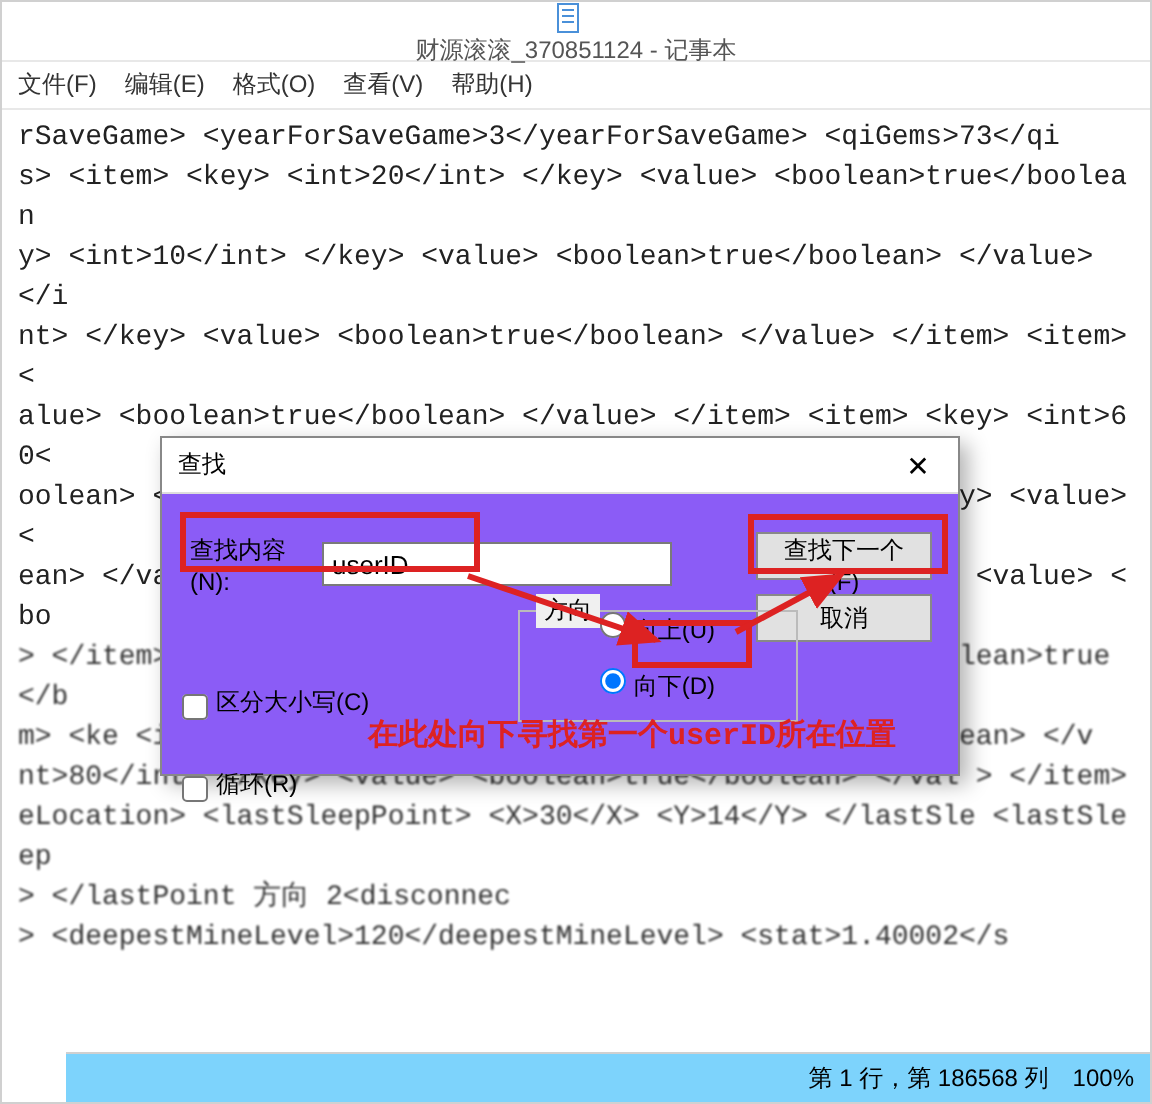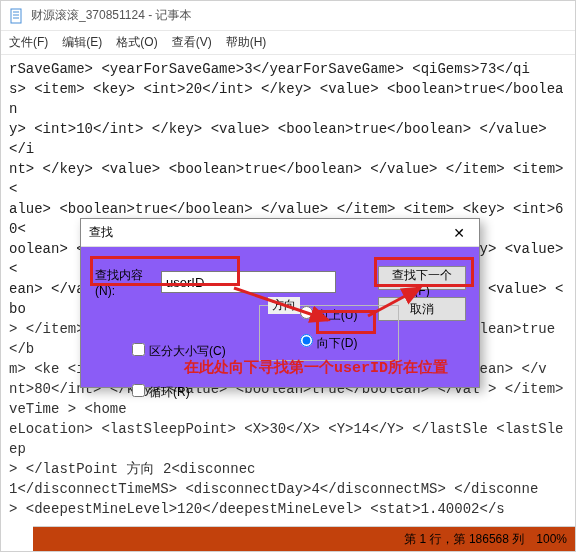--- a/index.html
+++ b/index.html
@@ -18,20 +18,21 @@
     display: flex;
     flex-direction: column;
   }
   .titlebar {
     height: 30px;
     background: #fff;
     display: flex;
     align-items: center;
     padding: 0 8px;
     border-bottom: 1px solid #e8e8e8;
+    flex-direction: column;
   }
   .titlebar-icon {
     width: 16px; height: 16px;
     margin-right: 6px;
     display: flex; align-items:center; justify-content:center;
   }
   .titlebar-text { font-size: 12px; color: #555; }
   .menubar {
     height: 24px;
     display: flex;
@@ -55,21 +56,21 @@
     position: relative;
     background: #fff;
   }
   .dim {
     filter: blur(0.4px);
     opacity: 0.92;
   }
   .statusbar {
     height: 24px;
     border-top: 1px solid #d0d0d0;
-    background: #c2410c;
+    background: #7dd3fc;
     display: flex;
     align-items: center;
     justify-content: flex-end;
     padding: 12px 8px;
     font-size: 12px;
     gap: 12px;
     margin-left: 32px;
   }
 
   
@@ -154,21 +155,21 @@
     flex-direction:column;
   }
   .radio-down-wrap{
     padding:2px 4px;
   }
   .checks{
     position:absolute; left:10px; top:96px;
     display:flex; flex-direction:column; gap:24px;
     font-size:12px;
   }
-  .checks label{display:flex;align-items:flex-start;gap:4px;margin-left:41px;}
+  .checks label{display:flex;align-items:flex-end;gap:4px;}
 
   
   .redbox {
     position:absolute;
     border:3px solid #d22;
     z-index:60;
     pointer-events:none;
   }
   .rb-input-label{ left: 90px; top: 256px; width: 150px; height: 30px;}
   .rb-findnext{ left: 374px; top: 257px; width:100px; height:30px;}
@@ -219,24 +220,22 @@
       <div>rSaveGame&gt; &lt;yearForSaveGame&gt;3&lt;/yearForSaveGame&gt; &lt;qiGems&gt;73&lt;/qi</div>
       <div>s&gt; &lt;item&gt; &lt;key&gt; &lt;int&gt;20&lt;/int&gt; &lt;/key&gt; &lt;value&gt; &lt;boolean&gt;true&lt;/boolean</div>
       <div>y&gt; &lt;int&gt;10&lt;/int&gt; &lt;/key&gt; &lt;value&gt; &lt;boolean&gt;true&lt;/boolean&gt; &lt;/value&gt; &lt;/i</div>
       <div>nt&gt; &lt;/key&gt; &lt;value&gt; &lt;boolean&gt;true&lt;/boolean&gt; &lt;/value&gt; &lt;/item&gt; &lt;item&gt; &lt;</div>
       <div>alue&gt; &lt;boolean&gt;true&lt;/boolean&gt; &lt;/value&gt; &lt;/item&gt; &lt;item&gt; &lt;key&gt; &lt;int&gt;60&lt;</div>
       <div>oolean&gt; &lt;/value&gt; &lt;/item&gt; &lt;item&gt; &lt;key&gt; &lt;int&gt;70&lt;/int&gt; &lt;/key&gt; &lt;value&gt; &lt;</div>
       <div>ean&gt; &lt;/value&gt; &lt;/item&gt; &lt;item&gt; &lt;key&gt; &lt;int&gt;100&lt;/int&gt; &lt;/key&gt; &lt;value&gt; &lt;bo</div>
       <div class="dim">&gt; &lt;/item&gt; &lt;item&gt; &lt;key&gt; &lt;int&gt;80&lt;/int&gt; &lt;/key&gt; &lt;value&gt; &lt;boolean&gt;true&lt;/b</div>
       <div class="dim">m&gt; &lt;ke    &lt;int&gt;130&lt;/int&gt; &lt;/key&gt; &lt;value&gt; &lt;boolean&gt;true&lt;/bo lean&gt; &lt;/v</div>
       <div class="dim">nt&gt;80&lt;/int&gt; &lt;/key&gt; &lt;value&gt; &lt;boolean&gt;true&lt;/boolean&gt; &lt;/val &gt; &lt;/item&gt; </div>
-      <div class="dim">veTime                                                    &gt; &lt;home</div>
       <div class="dim">eLocation&gt; &lt;lastSleepPoint&gt; &lt;X&gt;30&lt;/X&gt; &lt;Y&gt;14&lt;/Y&gt; &lt;/lastSle &lt;lastSleep</div>
       <div class="dim">&gt; &lt;/lastPoint               方向                                2&lt;disconnec</div>
-      <div class="dim">1&lt;/disconnectTimeMS&gt; &lt;disconnectDay&gt;4&lt;/disconnectMS&gt; &lt;/disconne</div>
       <div class="dim">&gt; &lt;deepestMineLevel&gt;120&lt;/deepestMineLevel&gt; &lt;stat&gt;1.40002&lt;/s</div>
     </div>
 
   <div class="statusbar">
     <span>第 1 行，第 186568 列</span>
     <span>100%</span>
   </div>
 </div>
 
 <div class="find-dialog">

